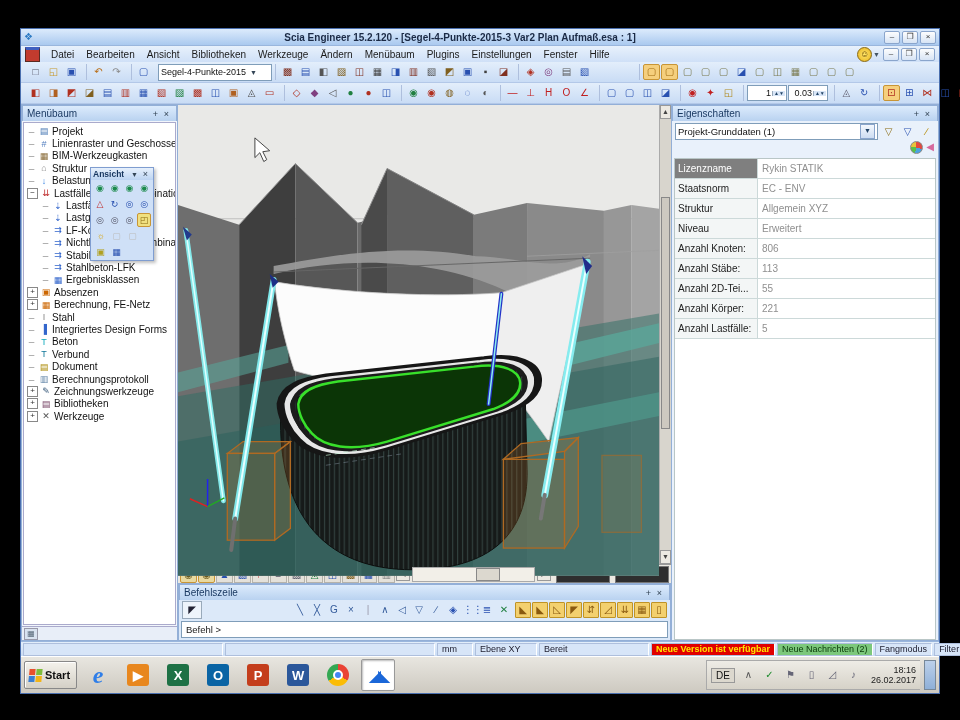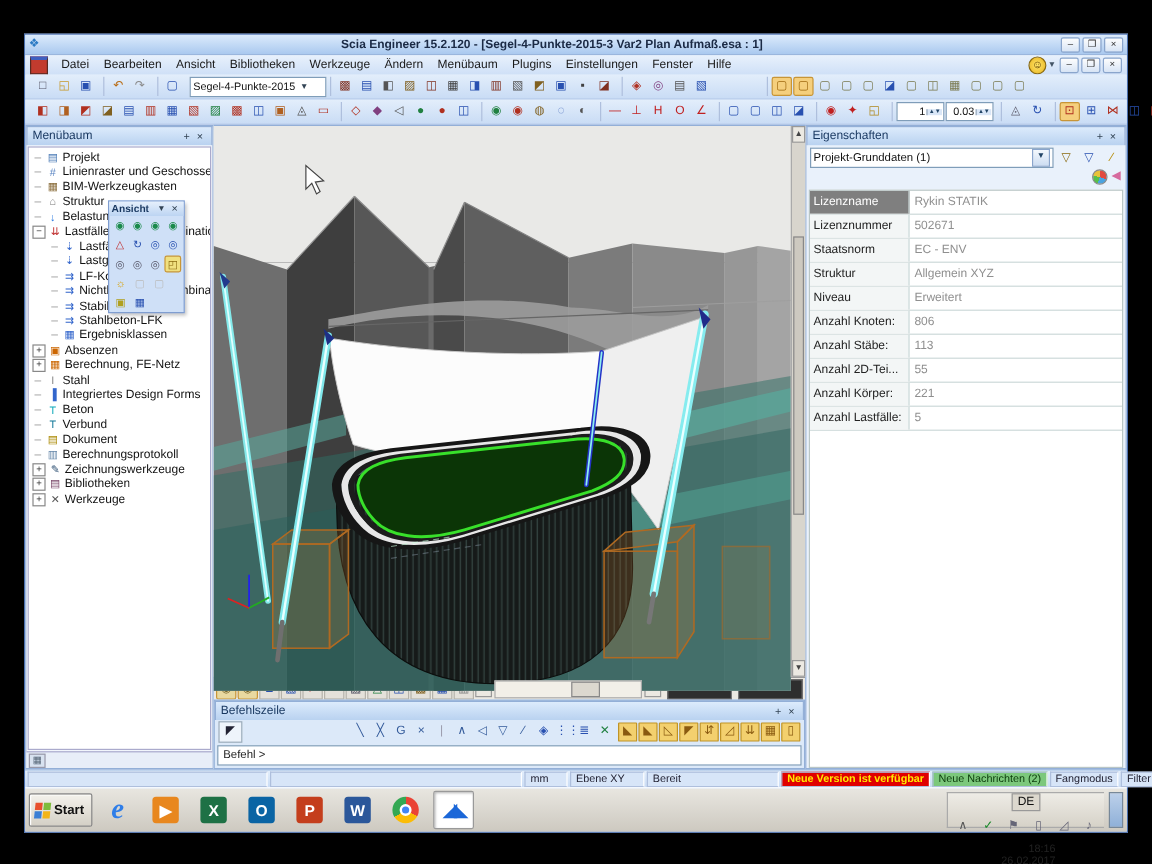--- a/index.html
+++ b/index.html
@@ -124,21 +124,21 @@
   .appbtn{width:32px;height:30px;display:flex;align-items:center;justify-content:center;border:1px solid transparent;}
   .appbtn.active{background:#fff;border:1px solid #999;border-radius:2px;box-shadow:inset 1px 1px 2px #bbb;}
   .chip{width:22px;height:22px;border-radius:3px;color:#fff;font-weight:bold;font-size:13px;display:flex;
     align-items:center;justify-content:center;font-family:"Liberation Sans",sans-serif;}
   .ie{font-family:"Liberation Serif",serif;font-style:italic;font-size:24px;color:#2f7ee8;font-weight:bold;}
   .chrome{width:22px;height:22px;border-radius:50%;background:conic-gradient(#ea4335 0 33%,#fbbc05 33% 66%,#34a853 66% 100%);position:relative;}
   .chrome:after{content:"";position:absolute;left:6px;top:6px;width:10px;height:10px;border-radius:50%;
     background:#4285f4;border:2px solid #fff;box-sizing:border-box;}
   .scialogo{color:#1b67d8;font-size:16px;letter-spacing:-3px;}
   .tray{margin-left:auto;display:flex;align-items:center;gap:5px;height:28px;border:1px solid #aaa;
-    border-right:none;background:linear-gradient(#eeece6,#d6d2c8);padding:0 4px;flex-direction:column;}
+    border-right:none;background:linear-gradient(#eeece6,#d6d2c8);padding:0 4px;}
   .langbox{border:1px solid #999;background:#dcd8ce;padding:1px 4px;font-size:10px;}
   .trayic{font-size:10px;color:#555;}
   .clock{text-align:right;font-size:9px;line-height:10px;color:#222;padding-left:4px;}
   .showdesk{width:10px;height:28px;background:linear-gradient(#bcd0ea,#8fb0d8);border:1px solid #789;}
 </style>
 </head>
 <body>
 
 <div class="desktop">
 
@@ -665,24 +665,20 @@
       <div class="hicons">
         <span class="pie"></span>
         <span class="parrow">◀</span>
       </div>
       <div class="props">
           <div class="prow first">
             <span class="plab">Lizenzname</span>
             <span class="pval">Rykin STATIK</span>
           </div>
           <div class="prow">
-            <span class="plab">Lizenznummer</span>
-            <span class="pval">502671</span>
-          </div>
-          <div class="prow">
             <span class="plab">Staatsnorm</span>
             <span class="pval">EC - ENV</span>
           </div>
           <div class="prow">
             <span class="plab">Struktur</span>
             <span class="pval">Allgemein XYZ</span>
           </div>
           <div class="prow">
             <span class="plab">Niveau</span>
             <span class="pval">Erweitert</span>

